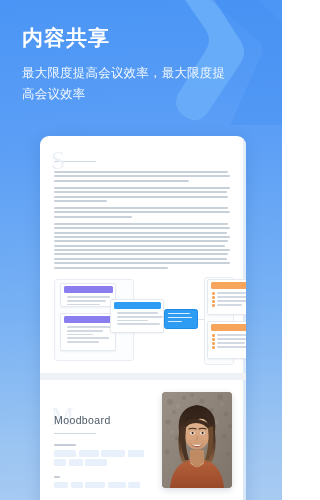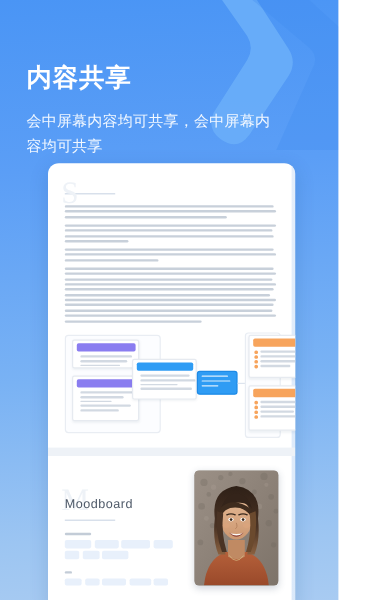--- a/index.html
+++ b/index.html
@@ -29,21 +29,20 @@
     pointer-events: none;
   }
   .deco svg { display: block; }
 
   
   .header {
     position: absolute;
     left: 22px;
     top: 26px;
     right: 20px;
-    margin-top: 28px;
   }
   .title {
     font-size: 21px;
     font-weight: bold;
     color: #ffffff;
     letter-spacing: 1px;
     line-height: 1.1;
     margin: 0;
   }
   .subtitle {
@@ -276,21 +275,21 @@
       <g clip-path="url(#cp)">
         <path d="M -20 -40 L 42 -40 Q 56 -40 64 -28 L 108 40 Q 116 52 108 64 L 76 112 Q 66 126 52 116 Q 40 107 46 94 L 74 50 Q 80 40 74 30 L 32 -30 Z" fill="#69aef8" opacity="0.92"></path>
         <path d="M 62 -30 Q 74 -44 88 -34 L 170 40 Q 182 52 172 66 L 150 130 L 96 130 L 128 58 Q 134 48 126 40 L 64 -12 Q 54 -20 62 -30 Z" fill="#3f8cf0" opacity="0.30"></path>
         <path d="M 150 -20 L 196 -20 L 196 120 L 150 120 Z" fill="#4a9bf6" opacity="0.25"></path>
       </g>
     </svg>
   </div>
 
   <div class="header">
     <h1 class="title">内容共享</h1>
-    <p class="subtitle">会中屏幕内容均可共享，会中屏幕内容均可共享</p>
+    <p class="subtitle">最大限度提高会议效率，最大限度提高会议效率</p>
   </div>
 
   <div class="doc">
     <div class="doc-inner">
 
       <div class="rail"></div>
 
       <div class="page">
 
         <div class="sec-head">

